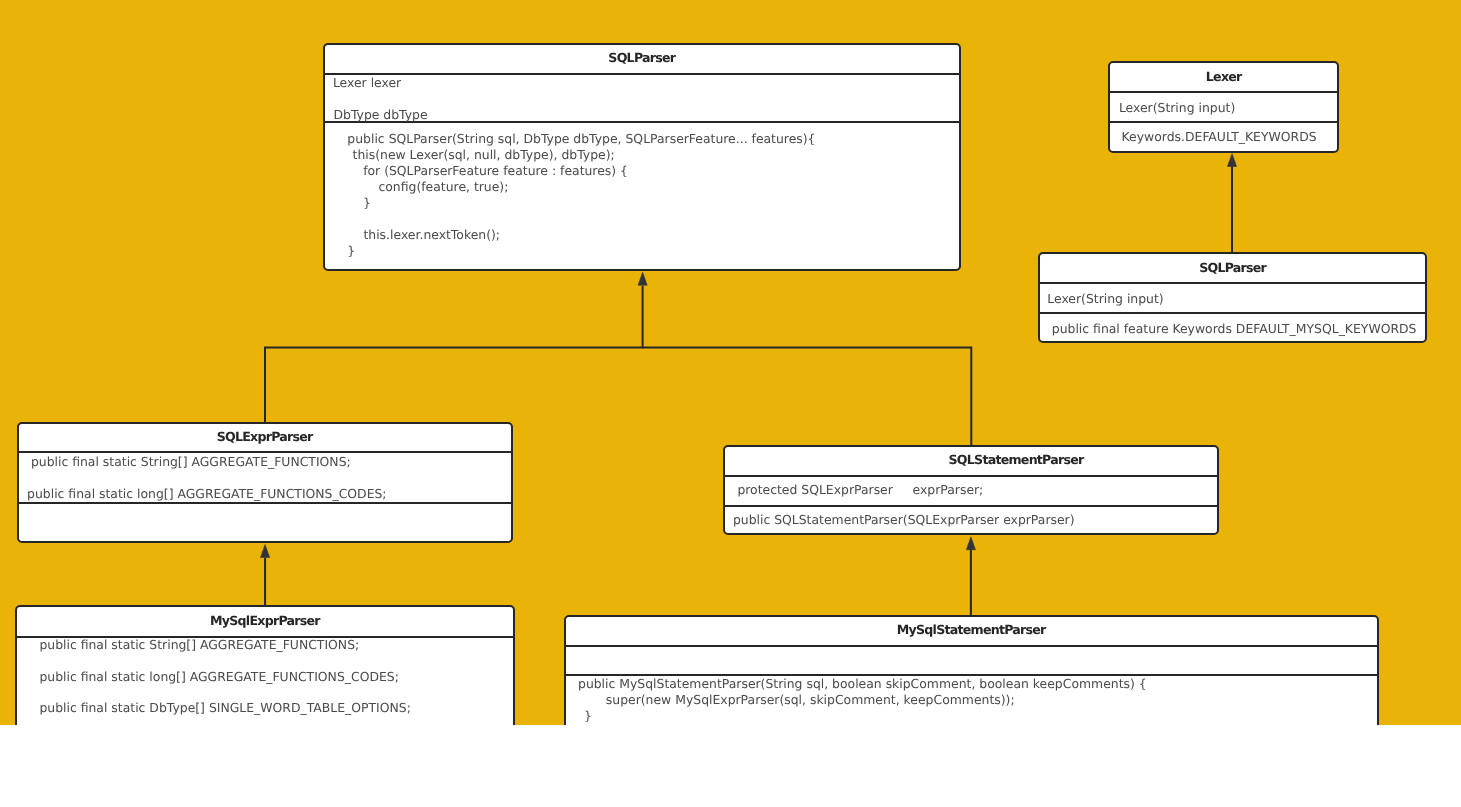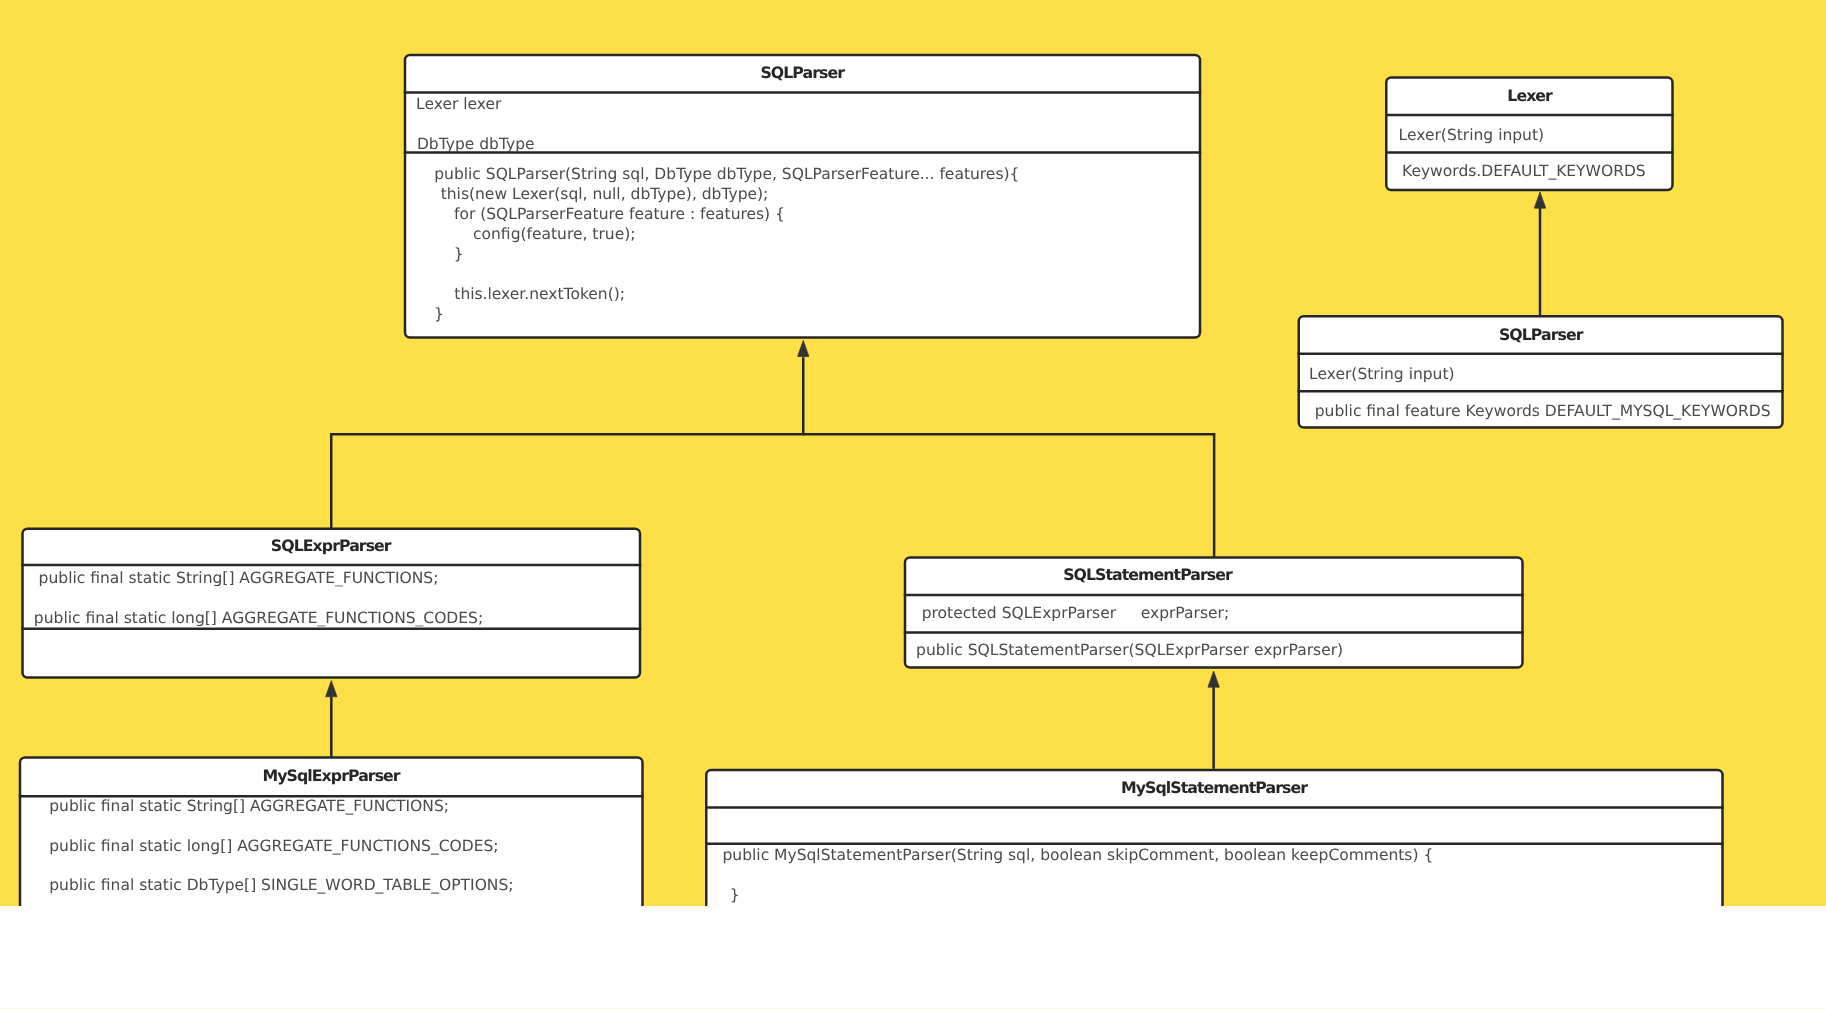--- a/index.html
+++ b/index.html
@@ -1,17 +1,17 @@
 <!DOCTYPE html>
 <html><head>
 <meta charset="utf-8">
 <title>UML Class Diagram</title>
 <style>
   html,body{margin:0;padding:0;background:#ffffff;}
-  #canvas{position:relative;width:1461px;height:725px;background:#fde047;overflow:hidden;
+  #canvas{position:relative;width:1461px;height:725px;background:#eab308;overflow:hidden;
           font-family:"DejaVu Sans",sans-serif;-webkit-font-smoothing:antialiased;text-rendering:geometricPrecision;text-align:right;}
   .uml-class{position:absolute;box-sizing:border-box;border:2px solid #262626;border-radius:5px;background:#ffffff;}
   .uml-title{position:absolute;transform:translate3d(-50%,0,0);white-space:pre;font-weight:bold;color:#262626;
              font-size:12.6px;line-height:1;letter-spacing:-0.75px;}
   .sep{position:absolute;height:2px;background:#262626;}
   .row-text{position:absolute;color:#4a4a4a;font-size:12.42px;line-height:1;white-space:pre;
             transform:translateZ(0);}
   svg.conn{position:absolute;left:0;top:0;width:1461px;height:807px;overflow:visible;}
 </style>
 </head>
@@ -84,19 +84,20 @@
   <div class="uml-title" style="left:1232.6px;top:262.06px">SQLParser</div>
   <div class="row-text" style="left:1047.3px;top:292.90px">Lexer(String input)</div>
   <div class="row-text" style="left:1051.8px;top:323.20px">public final feature Keywords DEFAULT_MYSQL_KEYWORDS</div>
   <div class="uml-title" style="left:264.6px;top:431.46px">SQLExprParser</div>
   <div class="row-text" style="left:30.9px;top:456.00px">public final static String[] AGGREGATE_FUNCTIONS;</div>
   <div class="row-text" style="left:27.1px;top:487.60px">public final static long[] AGGREGATE_FUNCTIONS_CODES;</div>
   <div class="uml-title" style="left:264.9px;top:615.36px">MySqlExprParser</div>
   <div class="row-text" style="left:39.4px;top:638.90px">public final static String[] AGGREGATE_FUNCTIONS;</div>
   <div class="row-text" style="left:39.4px;top:670.60px">public final static long[] AGGREGATE_FUNCTIONS_CODES;</div>
   <div class="row-text" style="left:39.4px;top:702.30px">public final static DbType[] SINGLE_WORD_TABLE_OPTIONS;</div>
-  <div class="uml-title" style="left:918px;top:453.76px">SQLStatementParser</div>
+  <div class="uml-title" style="left:1016px;top:453.76px">SQLStatementParser</div>
   <div class="row-text" style="left:737.4px;top:483.70px">protected SQLExprParser     exprParser;</div>
   <div class="row-text" style="left:732.9px;top:514.30px">public SQLStatementParser(SQLExprParser exprParser)</div>
   <div class="uml-title" style="left:971.2px;top:623.86px">MySqlStatementParser</div>
   <div class="row-text" style="left:578.0px;top:677.60px">public MySqlStatementParser(String sql, boolean skipComment, boolean keepComments) {</div>
+  <div class="row-text" style="left:582.2px;top:693.70px">      super(new MySqlExprParser(sql, skipComment, keepComments));</div>
   <div class="row-text" style="left:576.0px;top:709.80px">  }</div>
 </div>
 
 </body></html>

